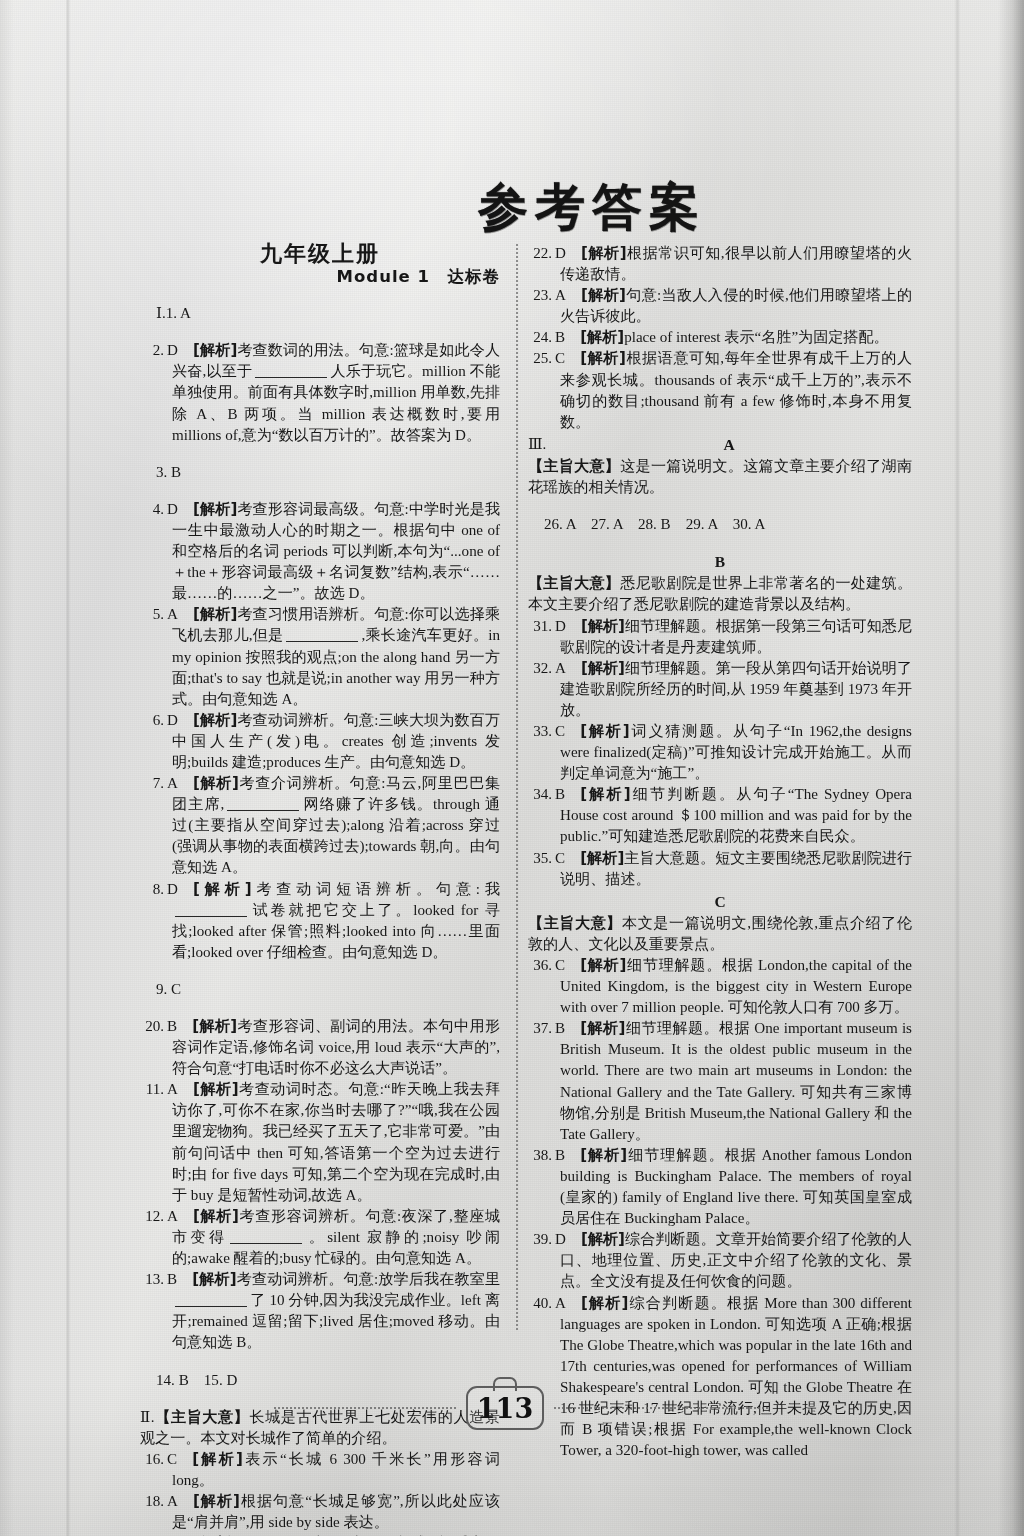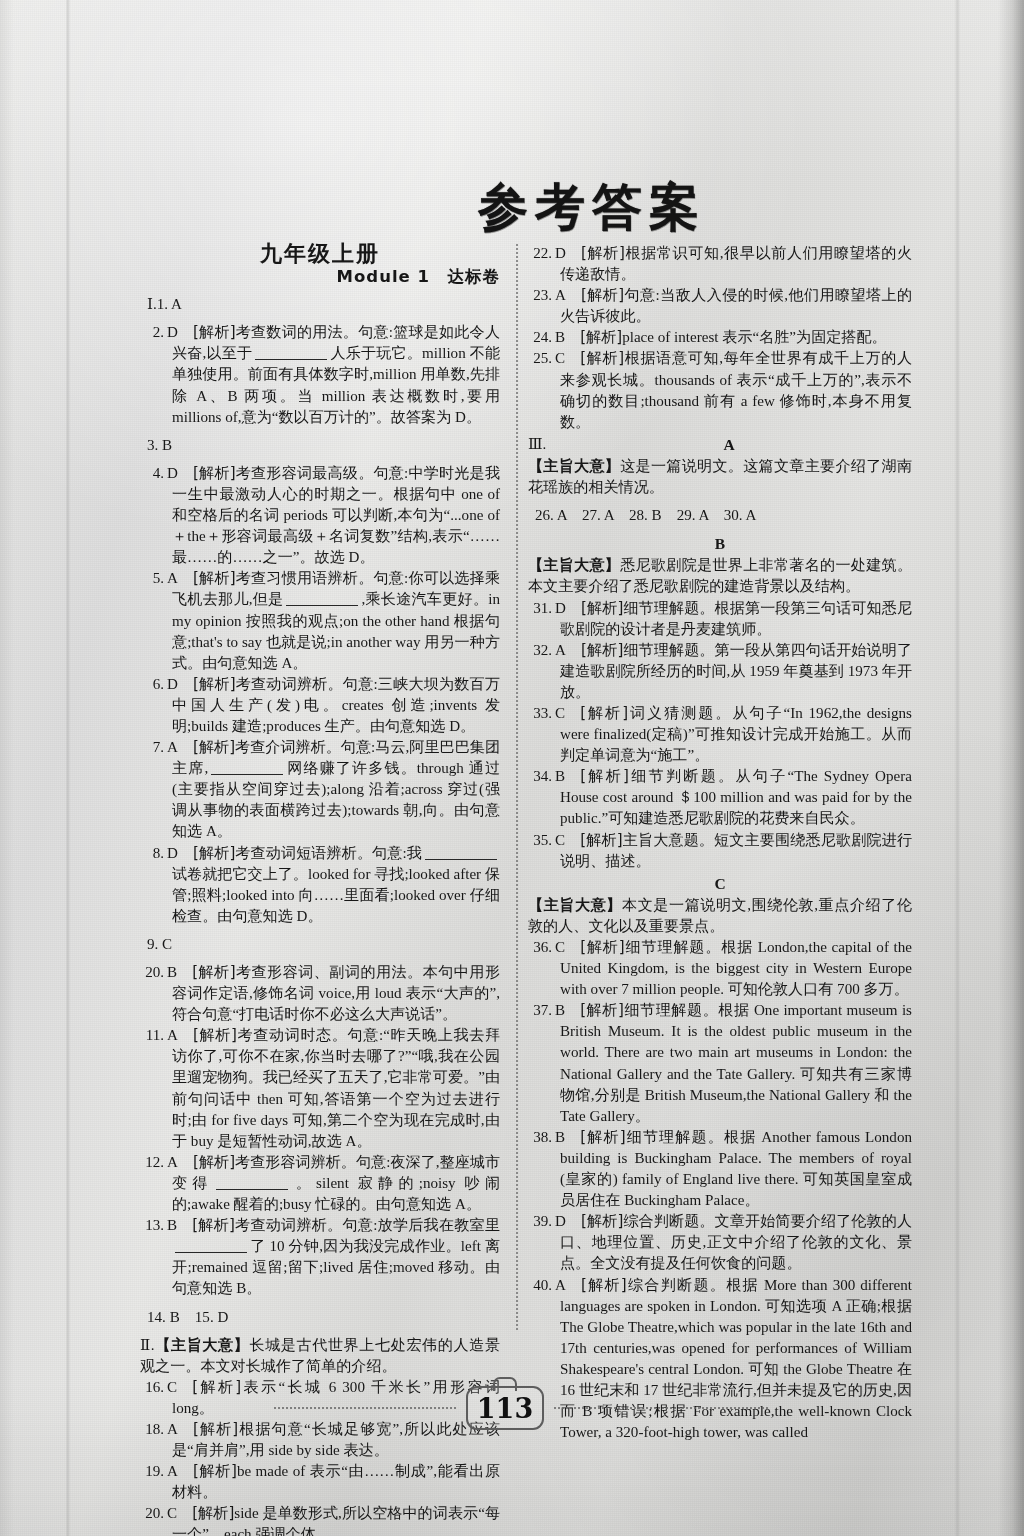--- a/index.html
+++ b/index.html
@@ -99,24 +99,24 @@
 
   
   .item{
     display:block;
     padding-left:32px;
     text-indent:-32px;
     margin:0;
   }
   .item .num{display:inline-block;min-width:24px;text-align:right;}
   .item .opt{margin-left:3px;}
-  .jx{font-weight:normal;font-family:"DejaVu Sans","Liberation Sans",sans-serif;}
+  .jx{font-weight:bold;font-family:"DejaVu Sans","Liberation Sans",sans-serif;}
   .zz{font-weight:bold;font-family:"DejaVu Sans","Liberation Sans",sans-serif;}
   .gist{display:block;padding-left:0;text-indent:0;margin:0;}
-  .plain{display:block;margin:7px;}
+  .plain{display:block;margin:16px;}
   .blank{display:inline-block;width:72px;border-bottom:1.4px solid #2a2a2a;vertical-align:-2px;margin:0 3px;}
 
   
   #folio{
     position:absolute;left:0;right:6px;bottom:106px;
     display:flex;align-items:center;justify-content:center;
     padding-left:24px;
   }
   #folio .rule{
     height:0;border-top:2.5px dotted #6a6a6a;width:182px;opacity:.8;
@@ -160,21 +160,21 @@
   <div id="divider"></div>
 
   <div class="col" id="col-left">
     <div class="grade-head">九年级上册</div>
     <div class="mod-head">Module 1　达标卷</div>
     <div id="left-body">
         <div class="plain">Ⅰ.1. A</div>
         <div class="item"><span class="num">2.</span><span class="opt">D</span> <span class="jx">[解析]</span><span>考查数词的用法。句意:篮球是如此令人兴奋,以至于</span><span class="blank"></span><span>人乐于玩它。million 不能单独使用。前面有具体数字时,million 用单数,先排除 A、B 两项。当 million 表达概数时,要用 millions of,意为“数以百万计的”。故答案为 D。</span></div>
         <div class="plain">3. B</div>
         <div class="item"><span class="num">4.</span><span class="opt">D</span> <span class="jx">[解析]</span><span>考查形容词最高级。句意:中学时光是我一生中最激动人心的时期之一。根据句中 one of 和空格后的名词 periods 可以判断,本句为“...one of＋the＋形容词最高级＋名词复数”结构,表示“……最……的……之一”。故选 D。</span></div>
-        <div class="item"><span class="num">5.</span><span class="opt">A</span> <span class="jx">[解析]</span><span>考查习惯用语辨析。句意:你可以选择乘飞机去那儿,但是</span><span class="blank"></span><span>,乘长途汽车更好。in my opinion 按照我的观点;on the other hand 根据句意;that's to say 也就是说;in another way 用另一种方式。由句意知选 A。</span></div>
+        <div class="item"><span class="num">5.</span><span class="opt">A</span> <span class="jx">[解析]</span><span>考查习惯用语辨析。句意:你可以选择乘飞机去那儿,但是</span><span class="blank"></span><span>,乘长途汽车更好。in my opinion 按照我的观点;on the along hand 另一方面;that's to say 也就是说;in another way 用另一种方式。由句意知选 A。</span></div>
         <div class="item"><span class="num">6.</span><span class="opt">D</span> <span class="jx">[解析]</span><span>考查动词辨析。句意:三峡大坝为数百万中国人生产(发)电。creates 创造;invents 发明;builds 建造;produces 生产。由句意知选 D。</span></div>
         <div class="item"><span class="num">7.</span><span class="opt">A</span> <span class="jx">[解析]</span><span>考查介词辨析。句意:马云,阿里巴巴集团主席,</span><span class="blank"></span><span>网络赚了许多钱。through 通过(主要指从空间穿过去);along 沿着;across 穿过(强调从事物的表面横跨过去);towards 朝,向。由句意知选 A。</span></div>
         <div class="item"><span class="num">8.</span><span class="opt">D</span> <span class="jx">[解析]</span><span>考查动词短语辨析。句意:我</span><span class="blank"></span><span>试卷就把它交上了。looked for 寻找;looked after 保管;照料;looked into 向……里面看;looked over 仔细检查。由句意知选 D。</span></div>
         <div class="plain">9. C</div>
         <div class="item"><span class="num">20.</span><span class="opt">B</span> <span class="jx">[解析]</span><span>考查形容词、副词的用法。本句中用形容词作定语,修饰名词 voice,用 loud 表示“大声的”,符合句意“打电话时你不必这么大声说话”。</span></div>
         <div class="item"><span class="num">11.</span><span class="opt">A</span> <span class="jx">[解析]</span><span>考查动词时态。句意:“昨天晚上我去拜访你了,可你不在家,你当时去哪了?”“哦,我在公园里遛宠物狗。我已经买了五天了,它非常可爱。”由前句问话中 then 可知,答语第一个空为过去进行时;由 for five days 可知,第二个空为现在完成时,由于 buy 是短暂性动词,故选 A。</span></div>
         <div class="item"><span class="num">12.</span><span class="opt">A</span> <span class="jx">[解析]</span><span>考查形容词辨析。句意:夜深了,整座城市变得</span><span class="blank"></span><span>。silent 寂静的;noisy 吵闹的;awake 醒着的;busy 忙碌的。由句意知选 A。</span></div>
         <div class="item"><span class="num">13.</span><span class="opt">B</span> <span class="jx">[解析]</span><span>考查动词辨析。句意:放学后我在教室里</span><span class="blank"></span><span>了 10 分钟,因为我没完成作业。left 离开;remained 逗留;留下;lived 居住;moved 移动。由句意知选 B。</span></div>
         <div class="plain">14. B　15. D</div>
         <div class="gist"><span>Ⅱ.</span><span class="zz">【主旨大意】</span><span>长城是古代世界上七处宏伟的人造景观之一。本文对长城作了简单的介绍。</span></div>

